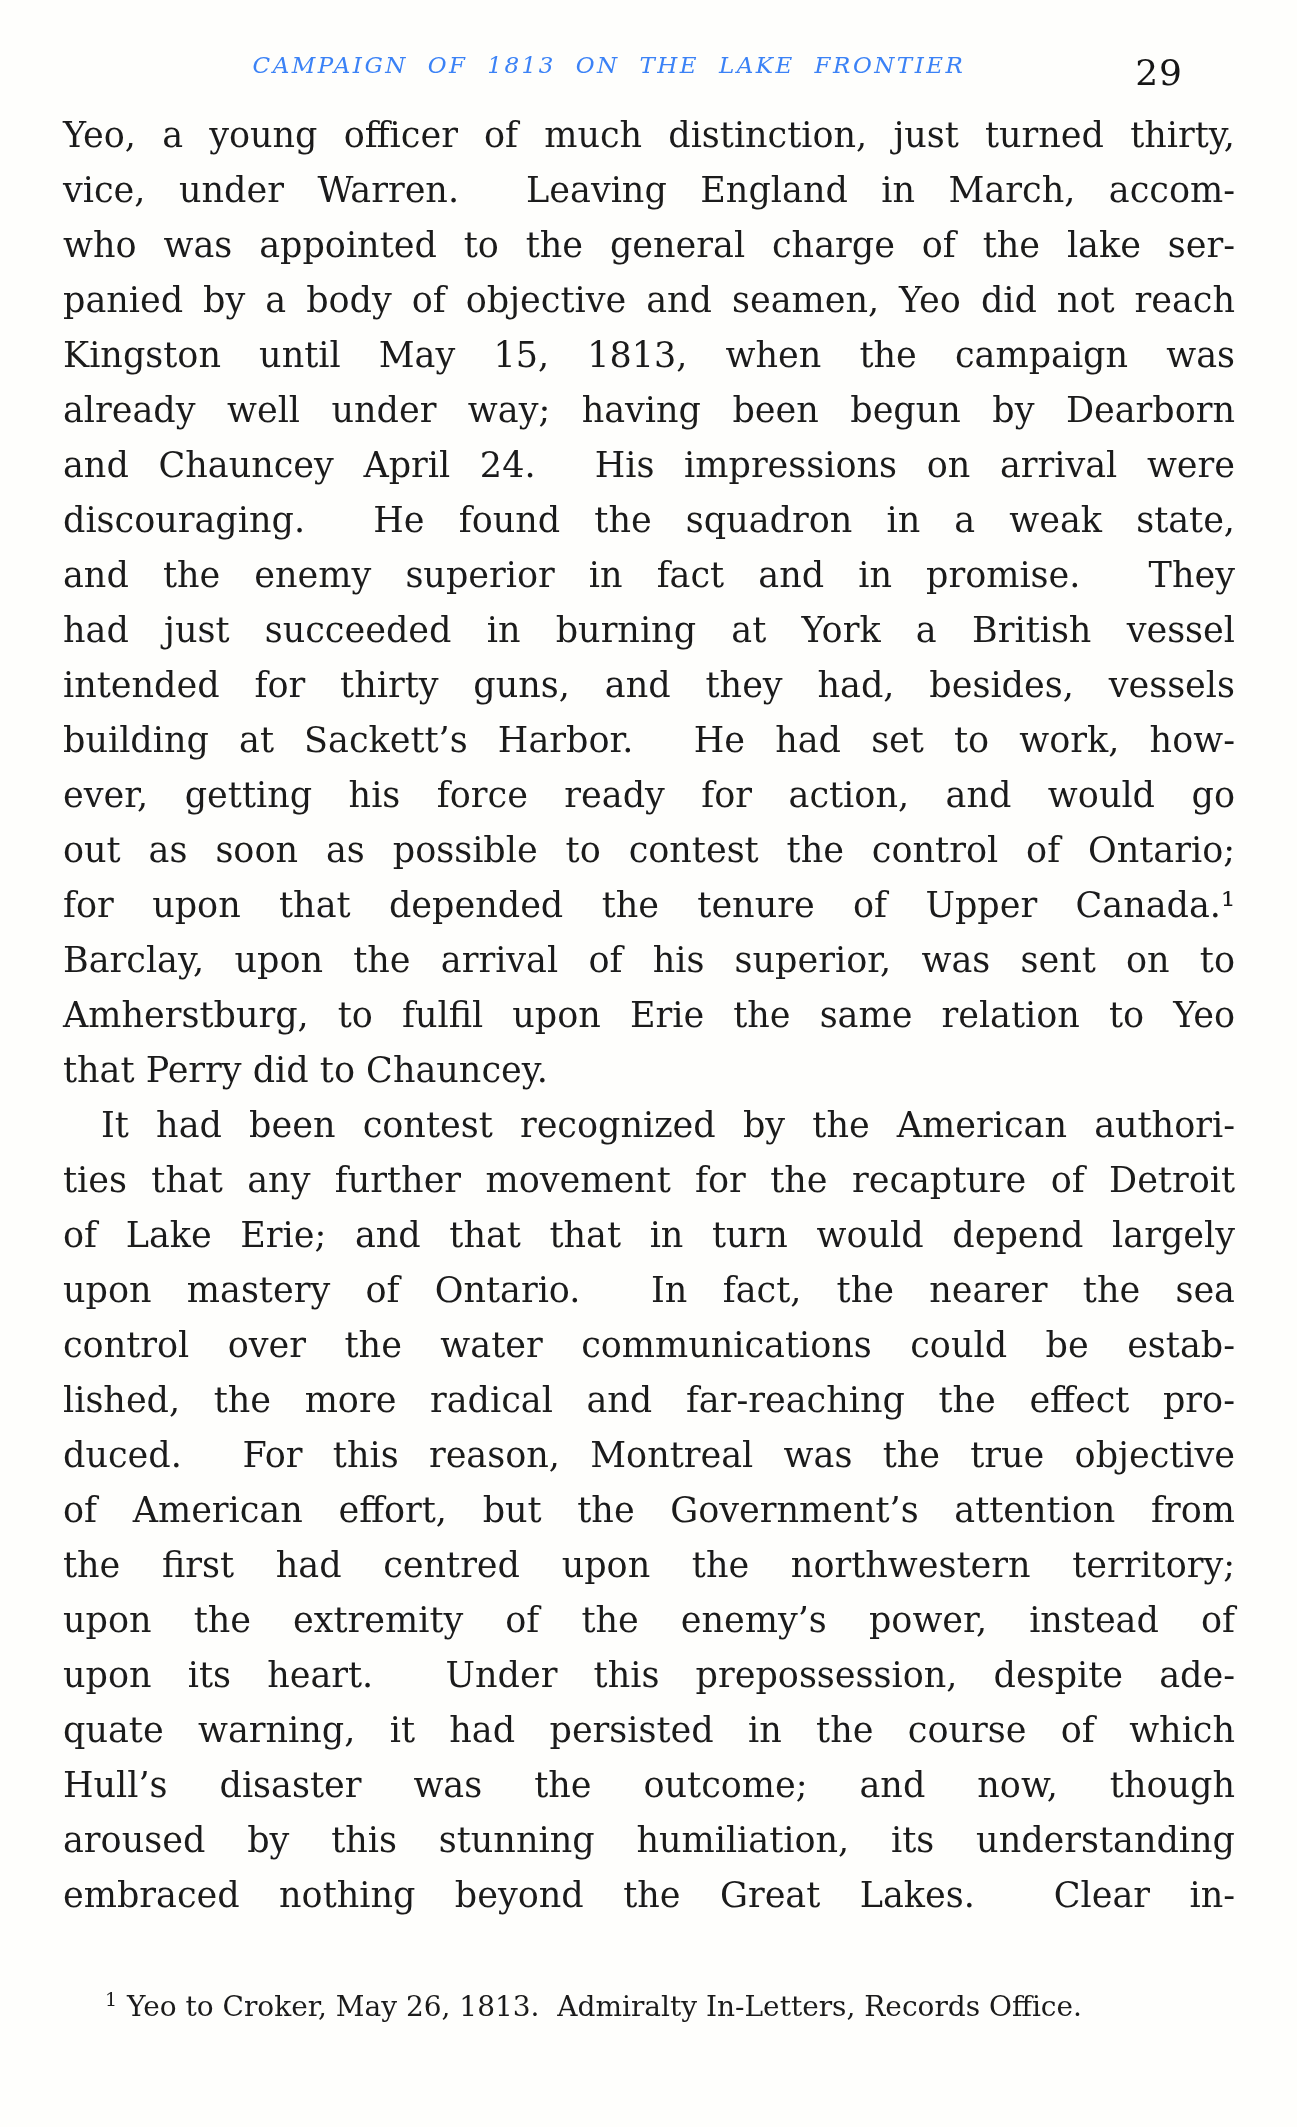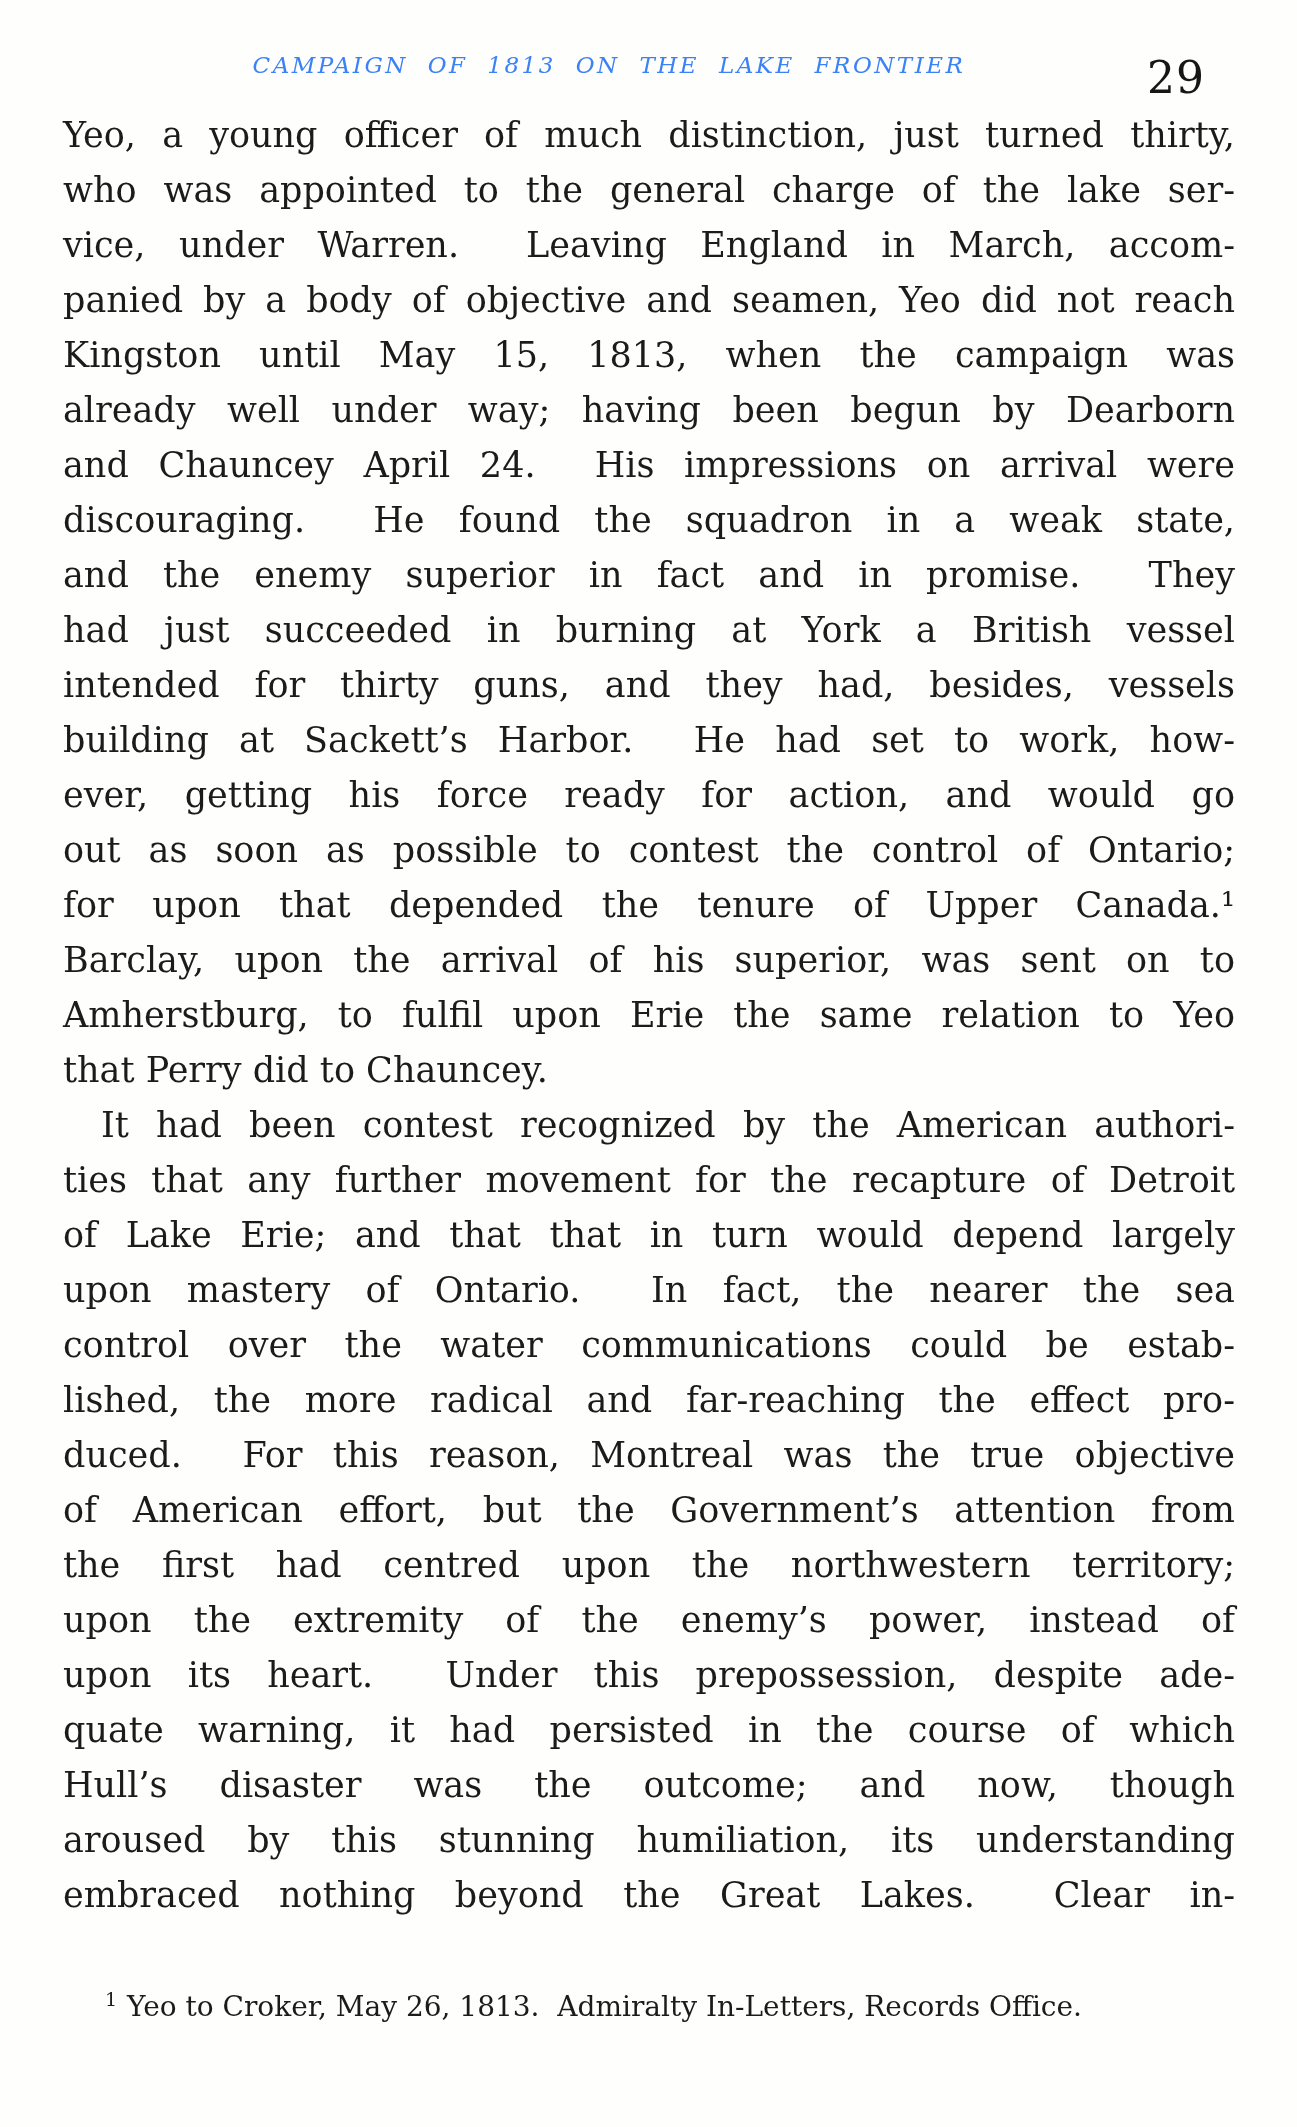--- a/index.html
+++ b/index.html
@@ -25,22 +25,22 @@
     text-align: center;
     font-style: italic;
     font-size: 23px;
     letter-spacing: 2.5px;
     word-spacing: 10px;
     white-space: nowrap;
     color: #3b82f6;
   }
   .page-number {
     position: absolute;
-    right: 30px; top: 0;
-    font-size: 44px;
+    right: 52px; top: 0;
+    font-size: 36px;
     letter-spacing: 1px;
     color: #161616;
   }
   .body-text {
     position: absolute;
     top: 108px; left: 63px; width: 1172px;
     font-size: 35px;
     line-height: 55px;
   }
   .line {
@@ -69,22 +69,22 @@
 <div class="page">
 
   <div class="running-header">
     <div class="header-title">CAMPAIGN OF 1813 ON THE LAKE FRONTIER</div>
     <div class="page-number">29</div>
   </div>
 
   <div class="body-text">
 
   <div class="line">Yeo, a young officer of much distinction, just turned thirty,</div>
+      <div class="line">vice, under Warren.&nbsp; Leaving England in March, accom-</div>
       <div class="line">who was appointed to the general charge of the lake ser-</div>
-      <div class="line">vice, under Warren.&nbsp; Leaving England in March, accom-</div>
       <div class="line">panied by a body of objective and seamen, Yeo did not reach</div>
       <div class="line">Kingston until May 15, 1813, when the campaign was</div>
       <div class="line">already well under way; having been begun by Dearborn</div>
       <div class="line">and Chauncey April 24.&nbsp; His impressions on arrival were</div>
       <div class="line">discouraging.&nbsp; He found the squadron in a weak state,</div>
       <div class="line">and the enemy superior in fact and in promise.&nbsp; They</div>
       <div class="line">had just succeeded in burning at York a British vessel</div>
       <div class="line">intended for thirty guns, and they had, besides, vessels</div>
       <div class="line">building at Sackett’s Harbor.&nbsp; He had set to work, how-</div>
       <div class="line">ever, getting his force ready for action, and would go</div>

